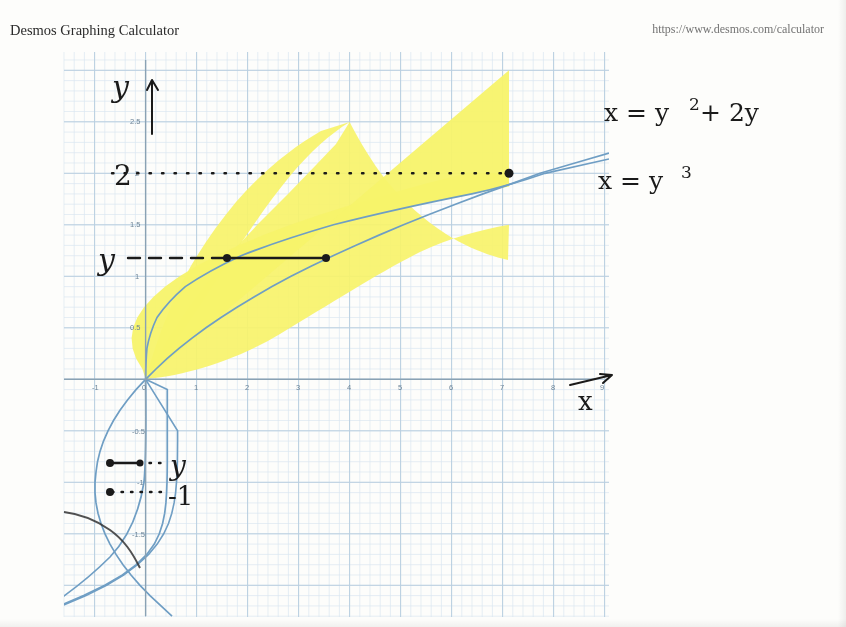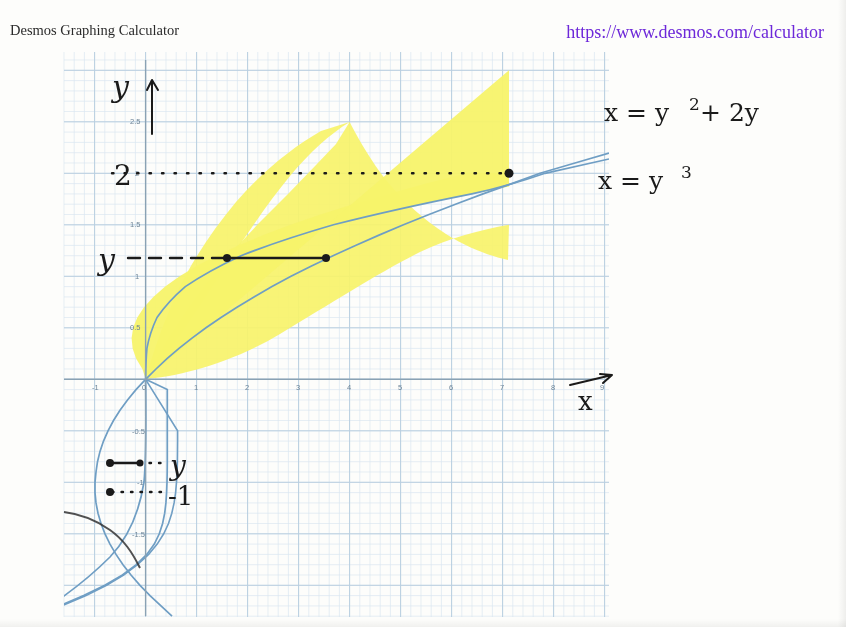--- a/index.html
+++ b/index.html
@@ -32,22 +32,22 @@
     left: 10px;
     top: 22px;
     font-size: 14.5px;
     color: #2b2b2b;
     white-space: nowrap;
   }
   .header-url {
     position: absolute;
     right: 22px;
     top: 22px;
-    font-size: 18px;
-    color: #6d28d9;
+    font-size: 12px;
+    color: #737373;
     white-space: nowrap;
   }
   
   #plot {
     position: absolute;
     left: 0;
     top: 52px;
     width: 846px;
     height: 565px;
   }

